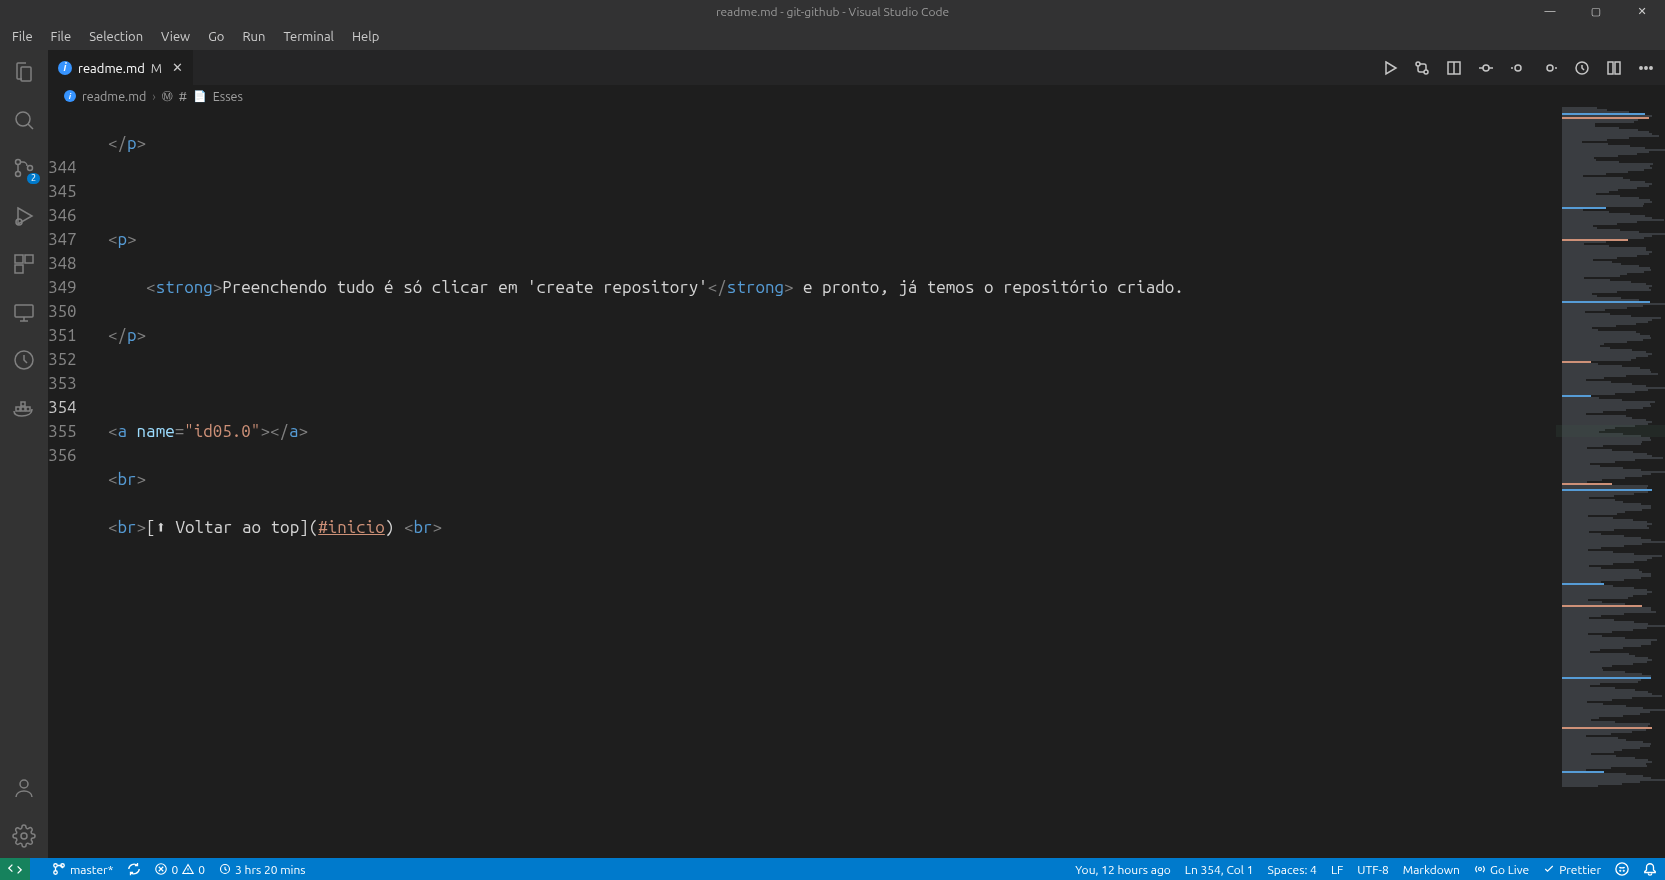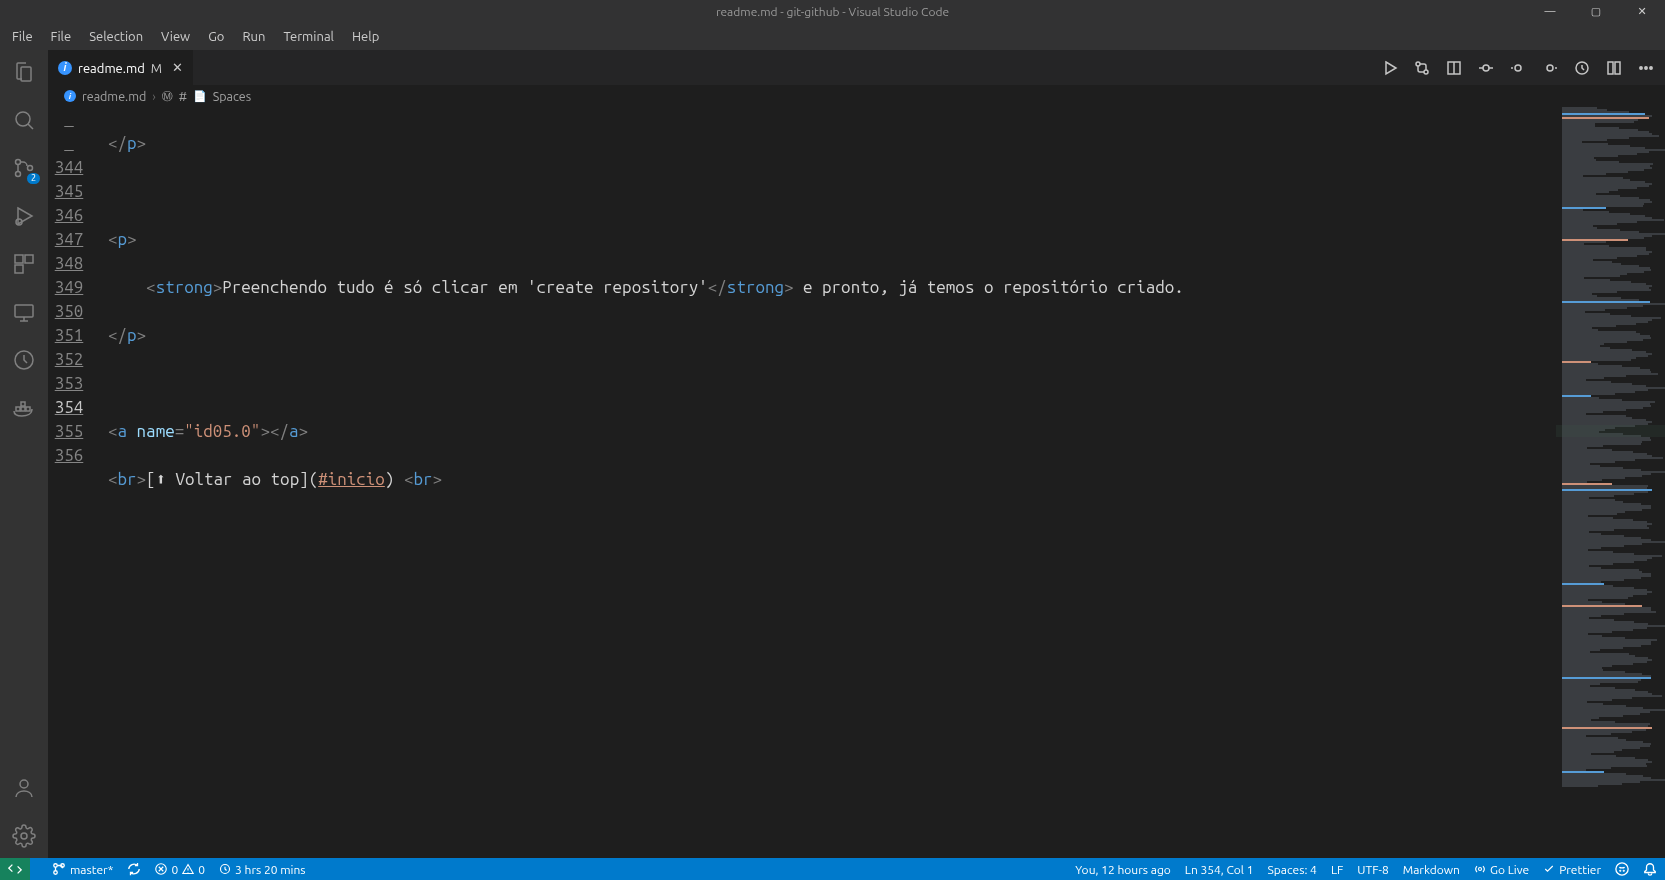--- a/index.html
+++ b/index.html
@@ -145,25 +145,24 @@
 .editor-body {
   flex: 1;
   display: flex;
   min-height: 0;
   font-family: "Ubuntu Mono","Consolas",monospace;
   font-size: 17px;
   line-height: 24px;
 }
 .gutter {
   width: 60px;
-  text-align: center;
+  text-align: left;
   color: #858585;
   padding-right: 18px;
   user-select: none;
-  text-decoration: underline;
 }
 .gutter .ln { height: 24px; }
 .gutter .ln.active { color: #c6c6c6; }
 .code {
   flex: 1;
   color: #cccccc;
   white-space: pre;
   position: relative;
   overflow: hidden;
 }
@@ -387,21 +386,21 @@
       </div>
     </div>
 
     <div class="breadcrumb">
       <span class="info-icon" style="width:12px;height:12px;font-size:8px">i</span>
       <span>readme.md</span>
       <span class="sep">›</span>
       <span class="bc-glyph">Ⓜ</span>
       <span>#</span>
       <span class="bc-glyph">📄</span>
-      <span>Spaces</span>
+      <span>Esses</span>
     </div>
 
     <div class="editor-body">
       <div class="gutter" id="gutter">
         <div class="ln">&nbsp;</div>
         <div class="ln">&nbsp;</div>
       <div class="ln">344</div>
           <div class="ln">345</div>
           <div class="ln">346</div>
           <div class="ln">347</div>
@@ -416,20 +415,21 @@
           <div class="ln">356</div>
         </div>
       <div class="code">
 <div class="line"><span class="tok-punct">&lt;/</span><span class="tok-tag">p</span><span class="tok-punct">&gt;</span></div>
 <div class="line"></div>
 <div class="line"><span class="tok-punct">&lt;</span><span class="tok-tag">p</span><span class="tok-punct">&gt;</span></div>
 <div class="line">    <span class="tok-punct">&lt;</span><span class="tok-tag">strong</span><span class="tok-punct">&gt;</span><span class="tok-text">Preenchendo tudo é só clicar em 'create repository'</span><span class="tok-punct">&lt;/</span><span class="tok-tag">strong</span><span class="tok-punct">&gt;</span><span class="tok-text"> e pronto, já temos o repositório criado.</span></div>
 <div class="line"><span class="tok-punct">&lt;/</span><span class="tok-tag">p</span><span class="tok-punct">&gt;</span></div>
 <div class="line"></div>
 <div class="line"><span class="tok-punct">&lt;</span><span class="tok-tag">a</span> <span class="tok-attr">name</span><span class="tok-punct">=</span><span class="tok-str">"id05.0"</span><span class="tok-punct">&gt;&lt;/</span><span class="tok-tag">a</span><span class="tok-punct">&gt;</span></div>
+<div class="line"><span class="tok-punct">&lt;</span><span class="tok-tag">br</span><span class="tok-punct">&gt;</span></div>
 <div class="line"><span class="tok-punct">&lt;</span><span class="tok-tag">br</span><span class="tok-punct">&gt;</span><span class="tok-text">[</span><span class="tok-text">⬆ Voltar ao top</span><span class="tok-text">](</span><span class="tok-link">#inicio</span><span class="tok-text">) </span><span class="tok-punct">&lt;</span><span class="tok-tag">br</span><span class="tok-punct">&gt;</span></div>
 <div class="line"></div>
       </div>
       <div class="minimap" id="minimap">
         <div class="mm-hl" style="top:318px;height:12px;"></div>
       <div class="mm-line" style="width: 35px; margin-top: 0px;"></div>
           <div class="mm-line" style="width: 45.3131px; margin-top: 0px;"></div>
           <div class="mm-line" style="width: 67.2002px; margin-top: 0px;"></div>
           <div class="mm-line" style="width: 82.6989px; margin-top: 0px; background: rgb(86, 156, 214);"></div>
           <div class="mm-line" style="width: 89.7117px; margin-top: 0px;"></div>

